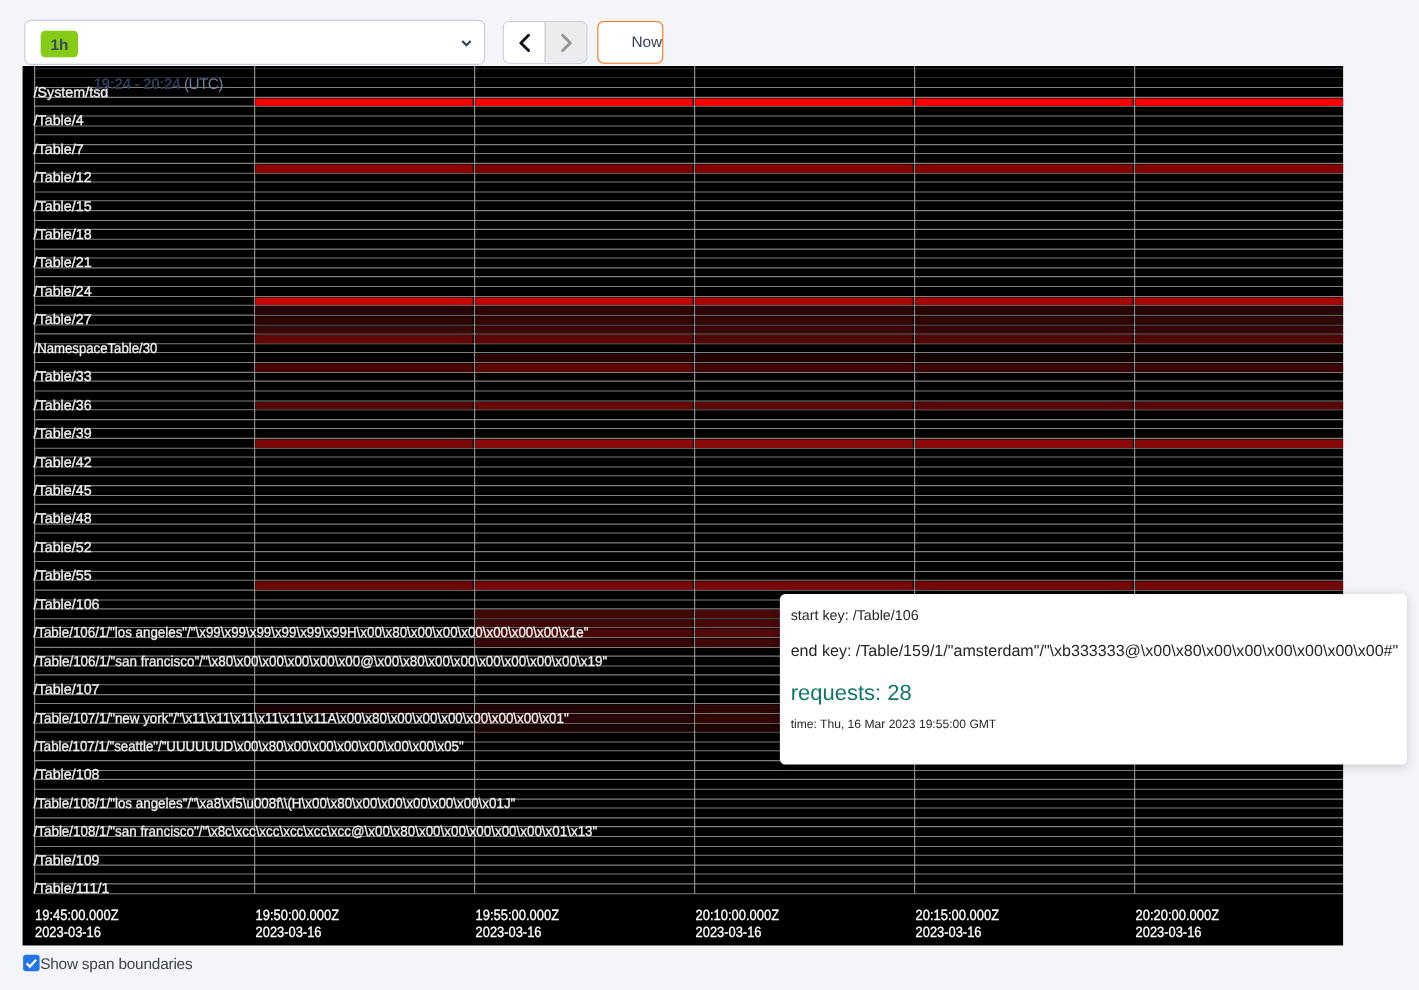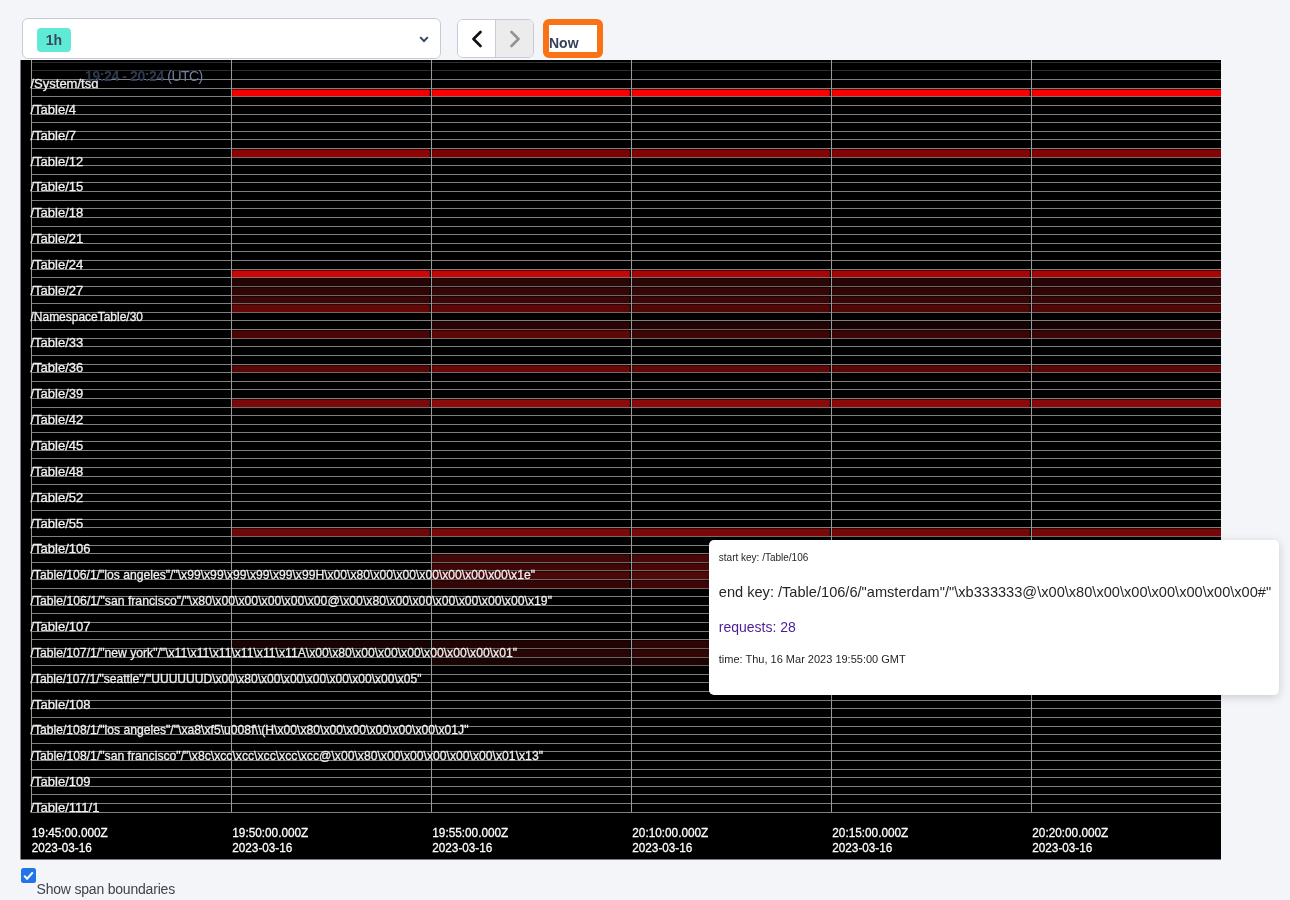--- a/index.html
+++ b/index.html
@@ -213,38 +213,38 @@
 <text x="432.3" y="836.5" fill="#ffffff" stroke="#ffffff" stroke-width="0.3" font-size="13.5" textLength="76" lengthAdjust="spacingAndGlyphs">19:55:00.000Z</text>
 <text x="432.3" y="852" fill="#ffffff" stroke="#ffffff" stroke-width="0.3" font-size="13.5" textLength="60" lengthAdjust="spacingAndGlyphs">2023-03-16</text>
 <text x="632.3" y="836.5" fill="#ffffff" stroke="#ffffff" stroke-width="0.3" font-size="13.5" textLength="76" lengthAdjust="spacingAndGlyphs">20:10:00.000Z</text>
 <text x="632.3" y="852" fill="#ffffff" stroke="#ffffff" stroke-width="0.3" font-size="13.5" textLength="60" lengthAdjust="spacingAndGlyphs">2023-03-16</text>
 <text x="832.3" y="836.5" fill="#ffffff" stroke="#ffffff" stroke-width="0.3" font-size="13.5" textLength="76" lengthAdjust="spacingAndGlyphs">20:15:00.000Z</text>
 <text x="832.3" y="852" fill="#ffffff" stroke="#ffffff" stroke-width="0.3" font-size="13.5" textLength="60" lengthAdjust="spacingAndGlyphs">2023-03-16</text>
 <text x="1032.3" y="836.5" fill="#ffffff" stroke="#ffffff" stroke-width="0.3" font-size="13.5" textLength="76" lengthAdjust="spacingAndGlyphs">20:20:00.000Z</text>
 <text x="1032.3" y="852" fill="#ffffff" stroke="#ffffff" stroke-width="0.3" font-size="13.5" textLength="60" lengthAdjust="spacingAndGlyphs">2023-03-16</text>
 </svg>
 <div class="abs" style="left:22px;top:18px;width:417px;height:39px;background:#ffffff;border:1px solid #c8cada;border-radius:6px;"></div>
-<div class="abs" style="left:37px;top:28px;width:34px;height:24px;background:#5eead4;border-radius:4px;text-align:center;line-height:24px;font-size:14px;font-weight:bold;color:#394960;">1h</div>
+<div class="abs" style="left:37px;top:28px;width:34px;height:24px;background:#84cc16;border-radius:4px;text-align:center;line-height:24px;font-size:14px;font-weight:bold;color:#394960;">1h</div>
 <div class="abs" style="left:85px;top:28px;height:24px;line-height:24px;font-size:14px;letter-spacing:-0.4px;color:#2c3a52;margin-top:36px;"><b>19:24 - 20:24</b> <span style="color:#6f80a0;letter-spacing:-0.6px;">(UTC)</span></div>
 <svg class="abs" style="left:419px;top:36px;" width="10" height="7" viewBox="0 0 10 7">
     <path d="M1.2 1.2 L5 5.2 L8.8 1.2" fill="none" stroke="#32415a" stroke-width="1.9"></path>
   </svg>
 <div class="abs" style="left:457px;top:19px;width:77px;height:39px;border:1px solid #c8cada;border-radius:6px;background:#ffffff;box-sizing:border-box;overflow:hidden;display:flex;">
   <div style="width:38px;height:100%;background:#ffffff;"></div>
   <div style="width:39px;height:100%;background:#ececec;border-left:1px solid #c8cada;box-sizing:border-box;"></div>
 </div>
 <svg class="abs" style="left:469px;top:30px;" width="16" height="18" viewBox="0 0 16 18">
     <path d="M11.5 2 L4.5 9 L11.5 16" fill="none" stroke="#111111" stroke-width="2.6" stroke-linecap="round" stroke-linejoin="round"></path>
   </svg>
 <svg class="abs" style="left:507px;top:30px;" width="16" height="18" viewBox="0 0 16 18">
     <path d="M4.5 2 L11.5 9 L4.5 16" fill="none" stroke="#949494" stroke-width="2.6" stroke-linecap="round" stroke-linejoin="round"></path>
   </svg>
-<div class="abs" style="left:543px;top:19px;width:60px;height:39px;border:6px solid #f97316;border-radius:6px;background:#ffffff;box-sizing:border-box;text-align:left;line-height:37px;font-size:14px;font-weight:bold;color:#33415c;">Now</div>
+<div class="abs" style="left:543px;top:19px;width:60px;height:39px;border:1px solid #f97316;border-radius:6px;background:#ffffff;box-sizing:border-box;text-align:right;line-height:37px;font-size:14px;font-weight:normal;color:#33415c;">Now</div>
 <div class="abs" style="left:709px;top:540px;width:570px;height:155px;background:#ffffff;border-radius:5px;box-shadow:0 2px 10px rgba(0,0,0,0.18);"></div>
-<div class="abs" style="left:718.8px;top:552px;font-size:10px;color:#262626;">start key: /Table/106</div>
-<div class="abs" style="left:718.8px;top:584px;font-size:14.6px;color:#262626;">end key: /Table/106/6/"amsterdam"/"\xb333333@\x00\x80\x00\x00\x00\x00\x00\x00#"</div>
-<div class="abs" style="left:718.8px;top:619px;font-size:14px;color:#4c1d95;">requests: 28</div>
+<div class="abs" style="left:718.8px;top:552px;font-size:13px;color:#262626;">start key: /Table/106</div>
+<div class="abs" style="left:718.8px;top:584px;font-size:14.6px;color:#262626;">end key: /Table/159/1/"amsterdam"/"\xb333333@\x00\x80\x00\x00\x00\x00\x00\x00#"</div>
+<div class="abs" style="left:718.8px;top:619px;font-size:20px;color:#0f766e;">requests: 28</div>
 <div class="abs" style="left:718.8px;top:653px;font-size:11px;color:#262626;">time: Thu, 16 Mar 2023 19:55:00 GMT</div>
 <div class="abs" style="left:21px;top:868px;width:15px;height:15px;background:#2175e8;border-radius:2.5px;"></div>
 <svg class="abs" style="left:21px;top:868px;" width="15" height="15" viewBox="0 0 15 15">
     <path d="M3.2 7.8 L6.1 10.7 L11.8 4.4" fill="none" stroke="#ffffff" stroke-width="2"></path>
   </svg>
-<div class="abs" style="left:36.5px;top:868.5px;height:15px;line-height:15px;font-size:14px;letter-spacing:-0.2px;color:#3e434c;margin-top:13px;">Show span boundaries</div>
+<div class="abs" style="left:36.5px;top:868.5px;height:15px;line-height:15px;font-size:14px;letter-spacing:-0.2px;color:#3e434c;">Show span boundaries</div>
 
 </body></html>

